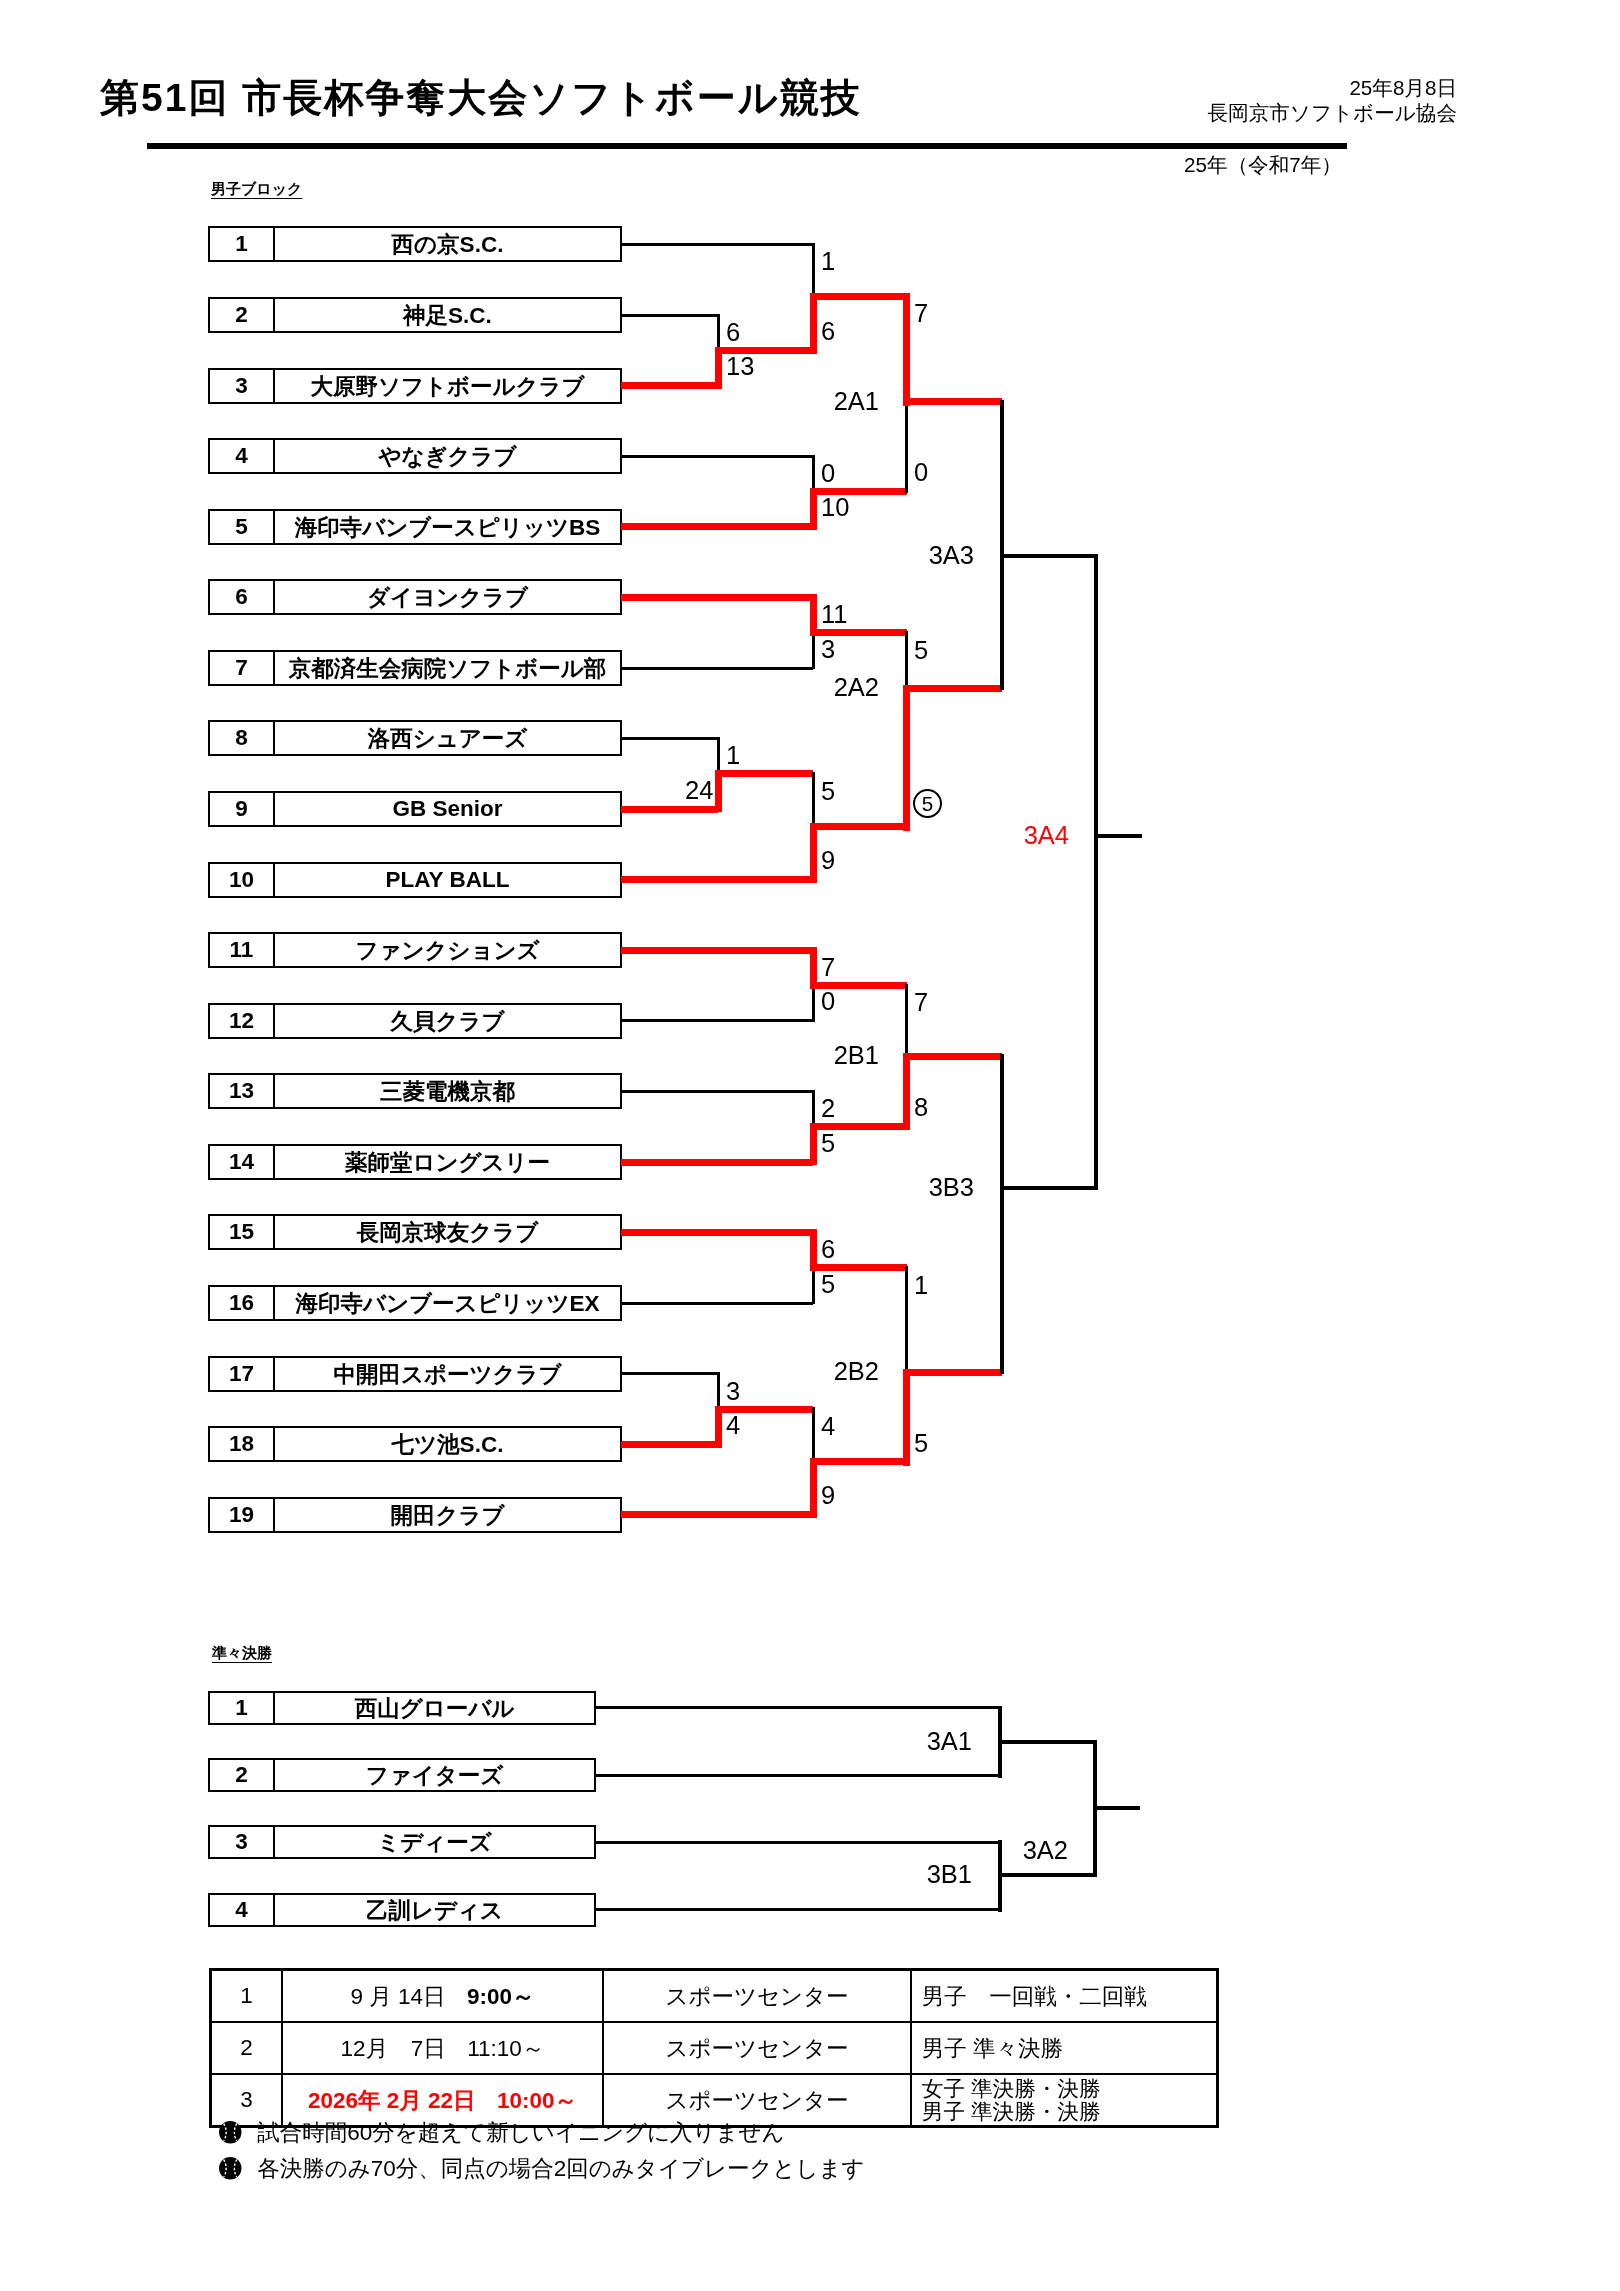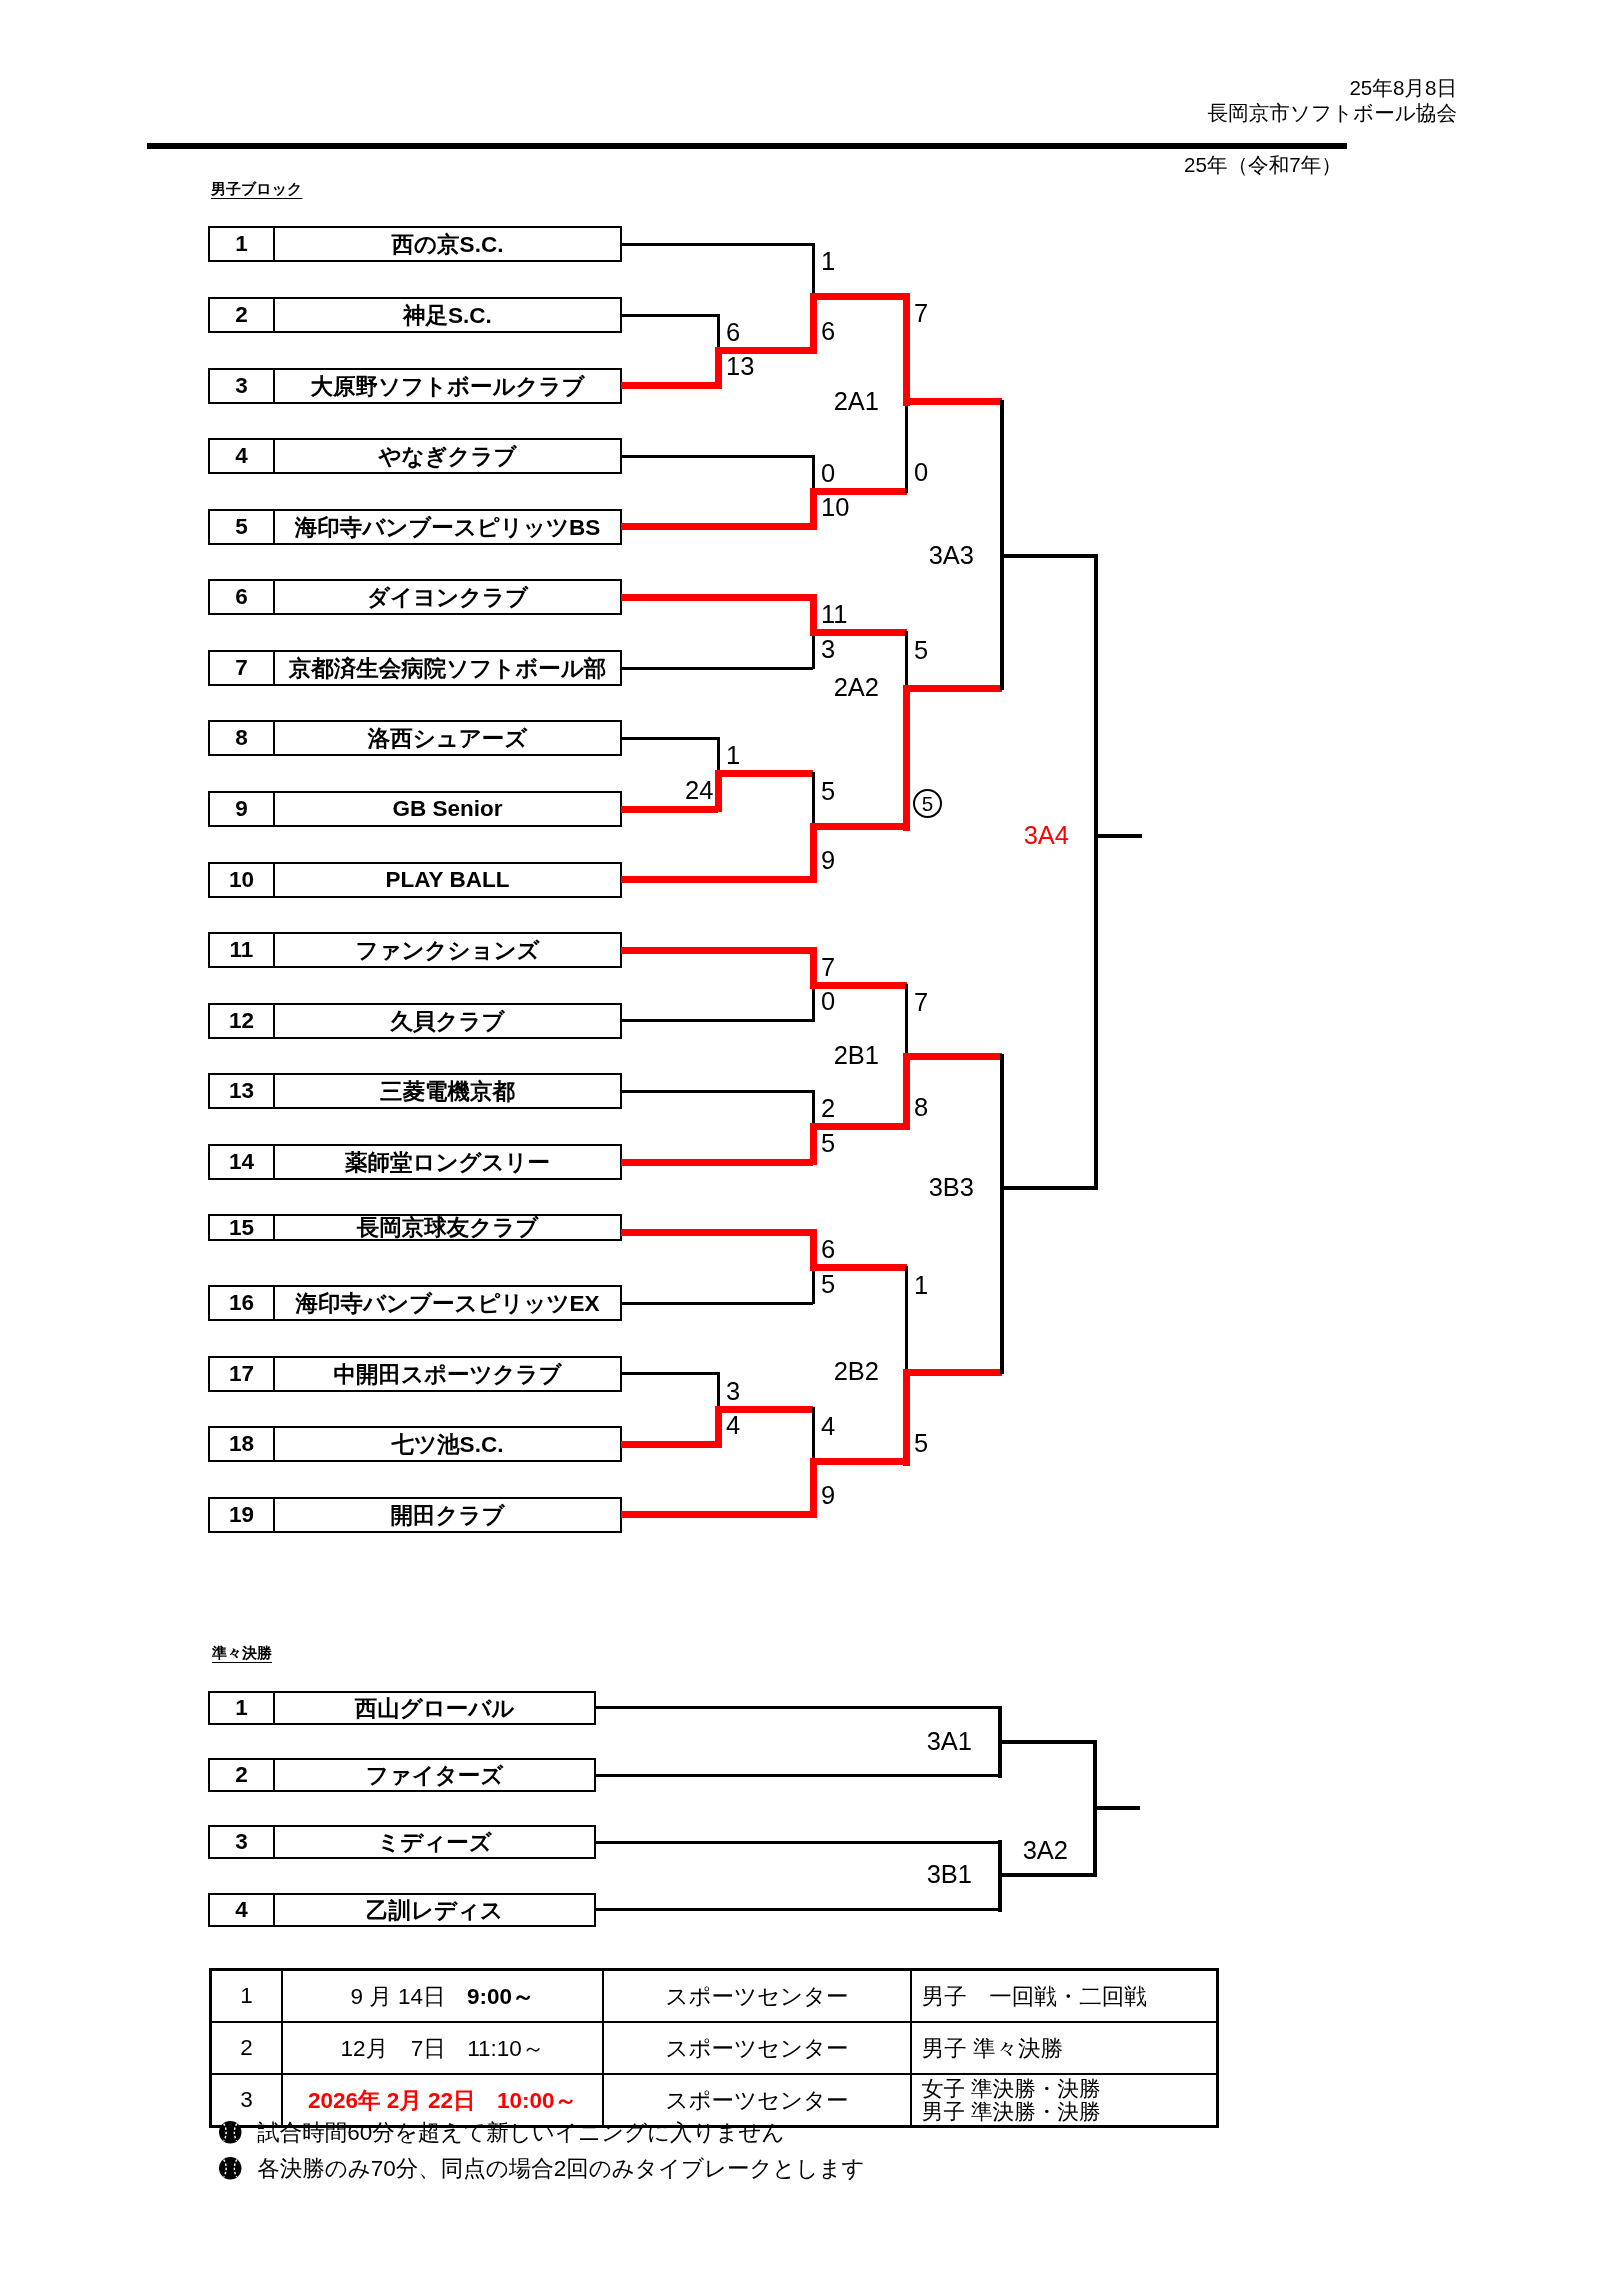--- a/index.html
+++ b/index.html
@@ -31,20 +31,21 @@
   .datewrap{display:flex;justify-content:center;align-items:center;gap:21.6px;white-space:nowrap;}
   .bold{font-weight:700;}
   .redtxt{color:#ff0000;font-weight:700;}
   .ev2{font-size:21.6px;line-height:23.5px;}
   .note{position:absolute;left:218px;display:flex;align-items:center;gap:14.7px;font-size:22.5px;white-space:nowrap;}
 </style>
 </head>
 <body>
 
 <div class="page">
+  <div class="title">第51回 市長杯争奪大会ソフトボール競技</div>
   <div class="hdr-date">25年8月8日</div>
   <div class="hdr-org">長岡京市ソフトボール協会</div>
   <div class="rule"></div>
   <div class="era">25年（令和7年）</div>
   <div class="sec-h" id="mens-heading">男子ブロック</div>
   <div class="sec-h" id="womens-heading">準々決勝</div>
   <div id="bracket-layer">
       <div class="tbox" style="left: 208px; top: 226px; width: 414px; height: 36px;">
         <div class="num">1</div>
         <div class="nm">西の京S.C.</div>
@@ -94,21 +95,21 @@
         <div class="nm">久貝クラブ</div>
       </div>
       <div class="tbox" style="left: 208px; top: 1073px; width: 414px; height: 36px;">
         <div class="num">13</div>
         <div class="nm">三菱電機京都</div>
       </div>
       <div class="tbox" style="left: 208px; top: 1144px; width: 414px; height: 36px;">
         <div class="num">14</div>
         <div class="nm">薬師堂ロングスリー</div>
       </div>
-      <div class="tbox" style="left: 208px; top: 1214px; width: 414px; height: 27px;">
+      <div class="tbox" style="left: 208px; top: 1214px; width: 414px; height: 36px;">
         <div class="num">15</div>
         <div class="nm">長岡京球友クラブ</div>
       </div>
       <div class="tbox" style="left: 208px; top: 1285px; width: 414px; height: 36px;">
         <div class="num">16</div>
         <div class="nm">海印寺バンブースピリッツEX</div>
       </div>
       <div class="tbox" style="left: 208px; top: 1356px; width: 414px; height: 36px;">
         <div class="num">17</div>
         <div class="nm">中開田スポーツクラブ</div>

